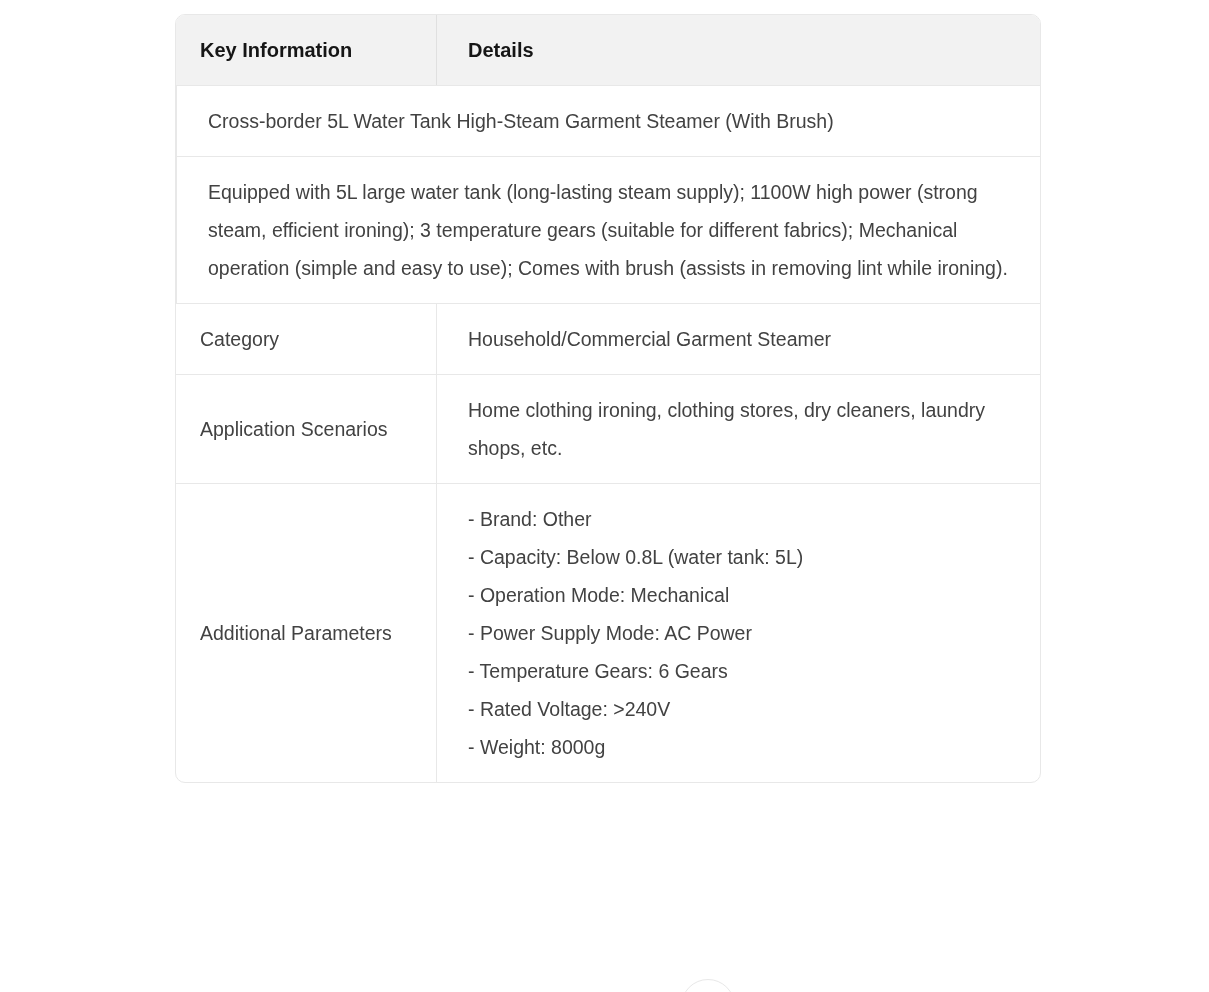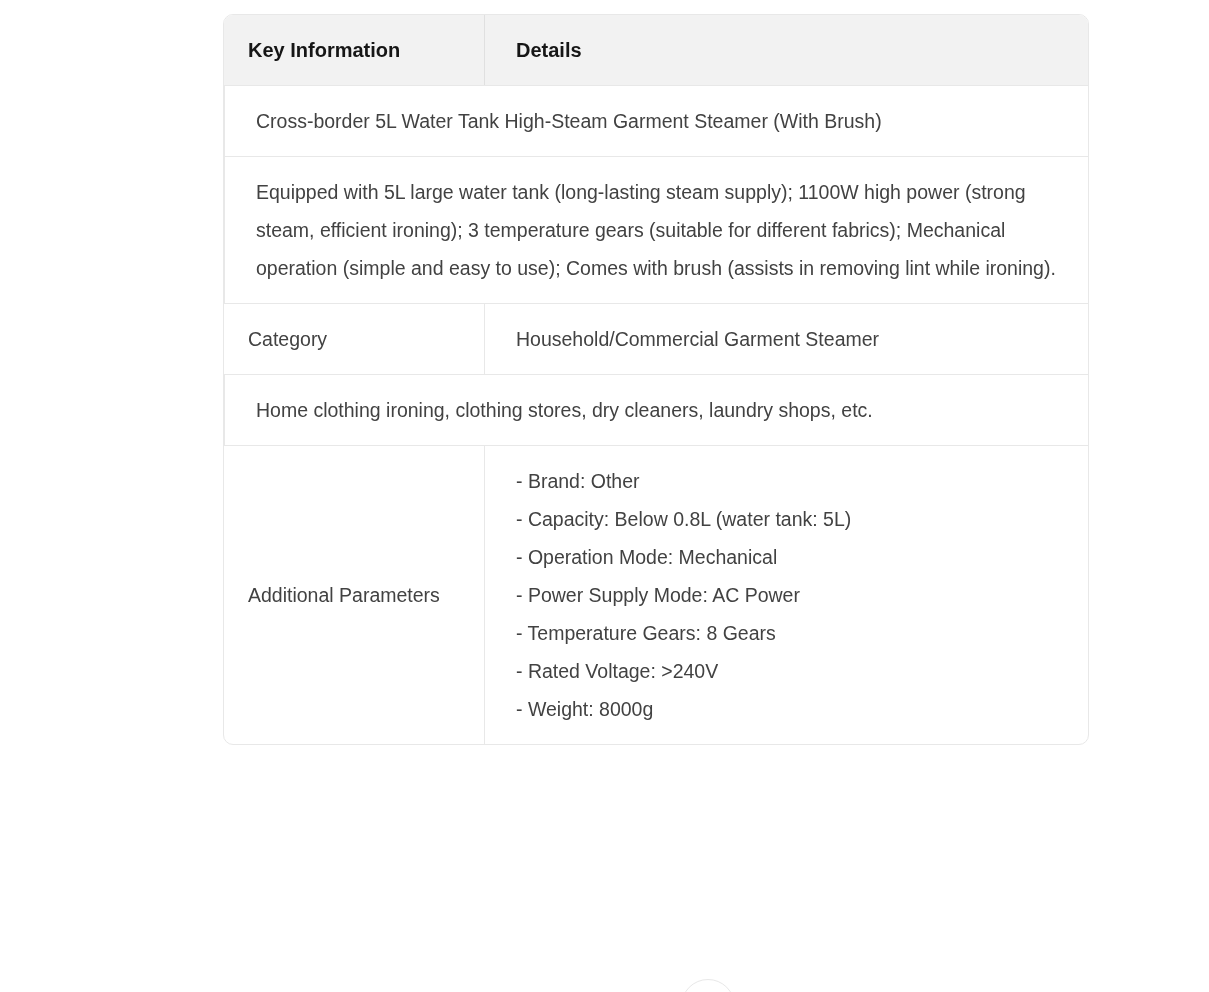--- a/index.html
+++ b/index.html
@@ -15,21 +15,20 @@
 
   .spec-table {
     position: absolute;
     left: 175px;
     top: 14px;
     width: 866px;
     background: #ffffff;
     border: 1px solid var(--border-color, #e7e7e7);
     border-radius: 10px;
     overflow: hidden;
-    margin-left: 48px;
   }
 
   .trow {
     display: flex;
     border-top: 1px solid var(--border-color, #e7e7e7);
   }
 
   .trow.theader {
     border-top: none;
     background: var(--header-bg, #f2f2f2);
@@ -98,30 +97,31 @@
         <div class="cell cell-details">Cross-border 5L Water Tank High-Steam Garment Steamer (With Brush)</div>
       </div>
       <div class="trow">
         <div class="cell cell-details">Equipped with 5L large water tank (long-lasting steam supply); 1100W high power (strong steam, efficient ironing); 3 temperature gears (suitable for different fabrics); Mechanical operation (simple and easy to use); Comes with brush (assists in removing lint while ironing).</div>
       </div>
       <div class="trow">
         <div class="cell cell-key">Category</div>
         <div class="cell cell-details">Household/Commercial Garment Steamer</div>
       </div>
       <div class="trow">
+        <div class="cell cell-key">Application Scenarios</div>
         <div class="cell cell-details">Home clothing ironing, clothing stores, dry cleaners, laundry shops, etc.</div>
       </div>
       <div class="trow">
         <div class="cell cell-key">Additional Parameters</div>
         <div class="cell cell-details">
           <div class="param-line">- Brand: Other</div>
           <div class="param-line">- Capacity: Below 0.8L (water tank: 5L)</div>
           <div class="param-line">- Operation Mode: Mechanical</div>
           <div class="param-line">- Power Supply Mode: AC Power</div>
-          <div class="param-line">- Temperature Gears: 8 Gears</div>
+          <div class="param-line">- Temperature Gears: 6 Gears</div>
           <div class="param-line">- Rated Voltage: &gt;240V</div>
           <div class="param-line">- Weight: 8000g</div>
         </div>
       </div>
     </div>
 </div>
 
 <div class="floating-button"></div>
 
 </body></html>

